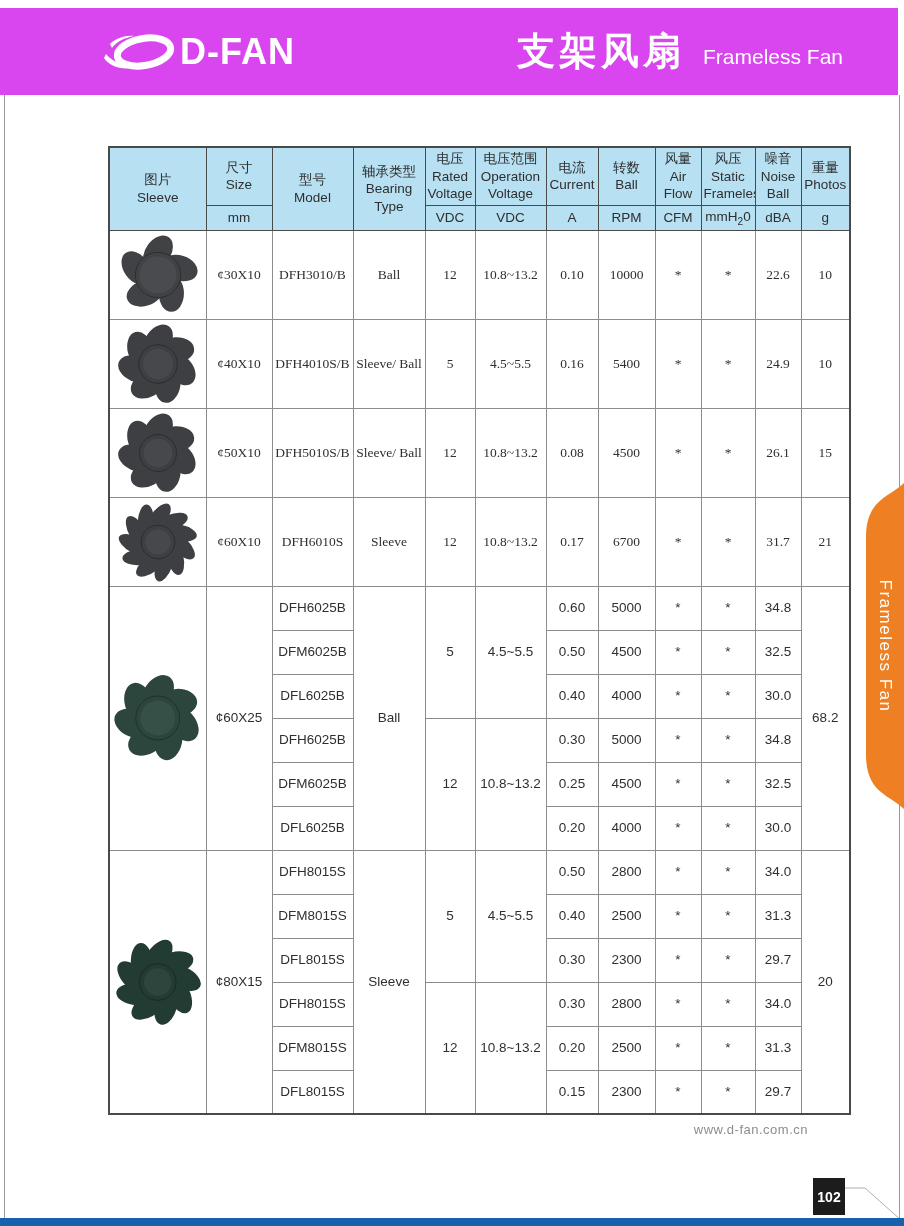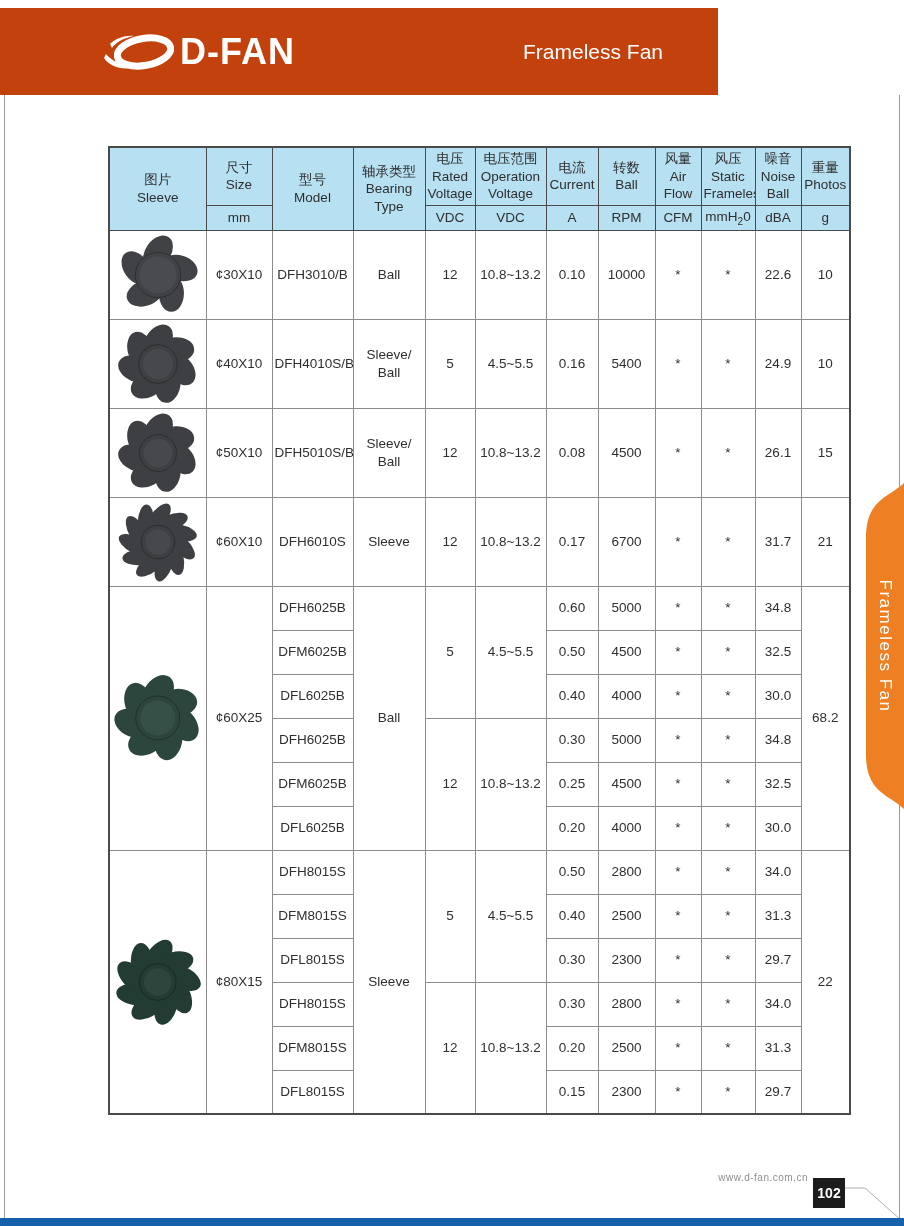--- a/index.html
+++ b/index.html
@@ -3,22 +3,22 @@
 <meta charset="utf-8">
 <style>
   * { margin:0; padding:0; box-sizing:border-box; }
   html,body { width:904px; }
   body {
     position:relative; width:904px; height:1226px; background:#ffffff;
     font-family:"Liberation Sans", sans-serif; color:#2f2f2f; overflow:hidden;
   }
   
   .top-bar {
-    position:absolute; left:0; top:8px; width:718px; height:87px;
-    background:#c2410c; display:flex; align-items:center;text-align:center;
+    position:absolute; left:0; top:8px; width:898px; height:87px;
+    background:#d946ef; display:flex; align-items:center;text-align:center;
   }
   .logo-block { display:flex; align-items:center; margin-left:100px; }
   .logo-mark { width:78px; height:48px; }
   .logo-text { color:#fff; font-size:36px; font-weight:bold; letter-spacing:1px; margin-left:2px; }
   .title-block { margin-left:auto; margin-right:55px; display:flex; align-items:baseline; }
   .title-zh { color:#fff; font-size:38px; font-weight:bold; letter-spacing:4px; }
   .title-en { color:#fff; font-size:21px; margin-left:18px; }
   
   .hairline { position:absolute; top:95px; width:1px; height:1123px; background:#9a9a9a; }
   .hairline.left { left:4px; }
@@ -30,61 +30,62 @@
     border-collapse:collapse; table-layout:fixed;
     font-size:13.5px; color:#2f2f2f;
   }
   table.spec th, table.spec td {
     border:1px solid #8c8c8c; text-align:center; vertical-align:middle;
     padding:2px; line-height:1.3; overflow:hidden;
   }
   table.spec { border:2px solid #4a4a4a; }
   table.spec th { background:#b7e0f3; font-weight:normal; border-color:#4a4a4a; }
   tr.h1 { height:54px; } tr.h2 { height:25px; }
-  tr.r-big { height:89px; } tr.r-sub { height:44px; }
+  tr.r-big { height:89px;font-family:Liberation Serif, serif; } tr.r-sub { height:44px; }
   .sub2 { vertical-align:sub; font-size:10px; }
   
   .fan { display:flex; align-items:center; justify-content:center; }
   .fan svg { display:block; }
   .fan-s svg { width:84px; height:84px; }
   .fan-m svg { width:100px; height:100px; }
   .fan-l svg { width:106px; height:106px; }
   
   .side-tab { position:absolute; left:858px; top:483px; width:46px; height:326px; }
   .side-tab svg { position:absolute; inset:0; width:100%; height:100%; }
   .tab-label {
     position:absolute; top:50%; left:58%;
     transform:translate(-50%,-50%) rotate(90deg);
     white-space:nowrap; color:#fff; font-size:17px; letter-spacing:1.5px;
   }
   
   .footer-site {
-    position:absolute; top:1172px; left:608px; width:200px; text-align:right;
-    font-size:10px; color:#8d8d8d; letter-spacing:0.5px; text-decoration:none; display:block;
+    position:absolute; top:1122px; left:608px; width:200px; text-align:right;
+    font-size:13px; color:#8d8d8d; letter-spacing:0.5px; text-decoration:none; display:block;
   }
   .page-badge {
-    position:absolute; top:1178px; left:813px; width:32px; height:30px;
+    position:absolute; top:1178px; left:813px; width:32px; height:37px;
     background:#1c1c1c; color:#fff; font-size:14px; font-weight:bold;
     display:flex; align-items:center; justify-content:center;
   }
   .corner-lines { position:absolute; left:845px; top:1180px; width:59px; height:42px; }
 </style>
 </head>
 <body>
 
 <div class="top-bar">
   <div class="logo-block">
     <svg class="logo-mark" viewBox="0 0 78 48">
       <ellipse cx="44" cy="24" rx="27" ry="13.5" fill="none" stroke="#ffffff" stroke-width="7" transform="rotate(-10 44 24)"></ellipse>
       <path d="M6 26 C14 36 30 40 46 34 C32 44 12 42 4 30 Z" fill="#ffffff"></path>
       <path d="M10 16 C16 10 26 7 34 8 C24 10 16 14 12 20 Z" fill="#ffffff"></path>
     </svg>
     <span class="logo-text">D-FAN</span>
   </div>
   <div class="title-block">
+    <span class="title-zh">支架风扇</span>
     <span class="title-en">Frameless Fan</span>
   </div>
 </div>
 
 <div class="hairline left"></div>
 <div class="hairline right"></div>
 
 <table class="spec">
   <colgroup>
     <col style="width:97px">
@@ -339,21 +340,21 @@
       <td rowspan="6">¢80X15</td>
       <td>DFH8015S</td>
       <td rowspan="6">Sleeve</td>
       <td rowspan="3">5</td>
       <td rowspan="3">4.5~5.5</td>
       <td>0.50</td>
       <td>2800</td>
       <td>*</td>
       <td>*</td>
       <td>34.0</td>
-      <td rowspan="6">22</td>
+      <td rowspan="6">20</td>
     </tr>
     <tr class="r-sub">
       <td>DFM8015S</td>
       <td>0.40</td>
       <td>2500</td>
       <td>*</td>
       <td>*</td>
       <td>31.3</td>
     </tr>
     <tr class="r-sub">

